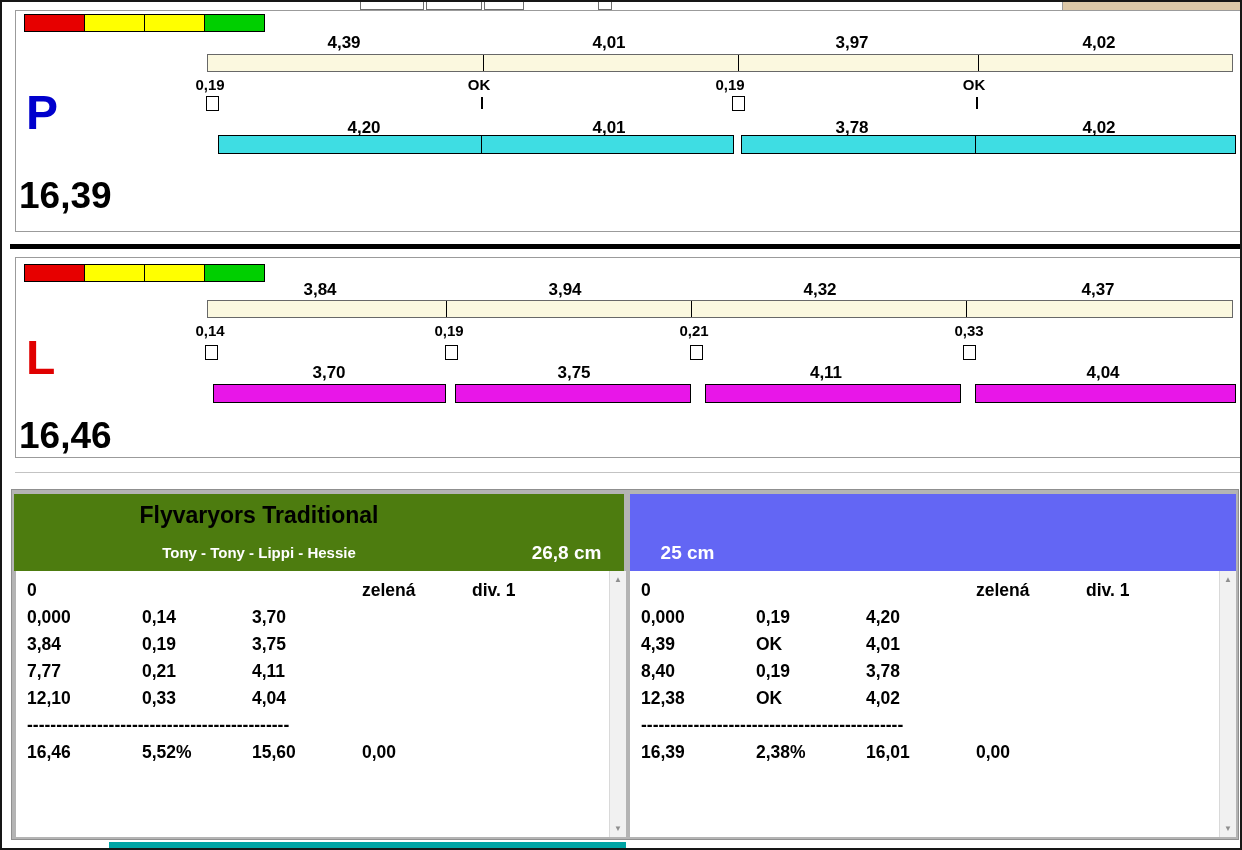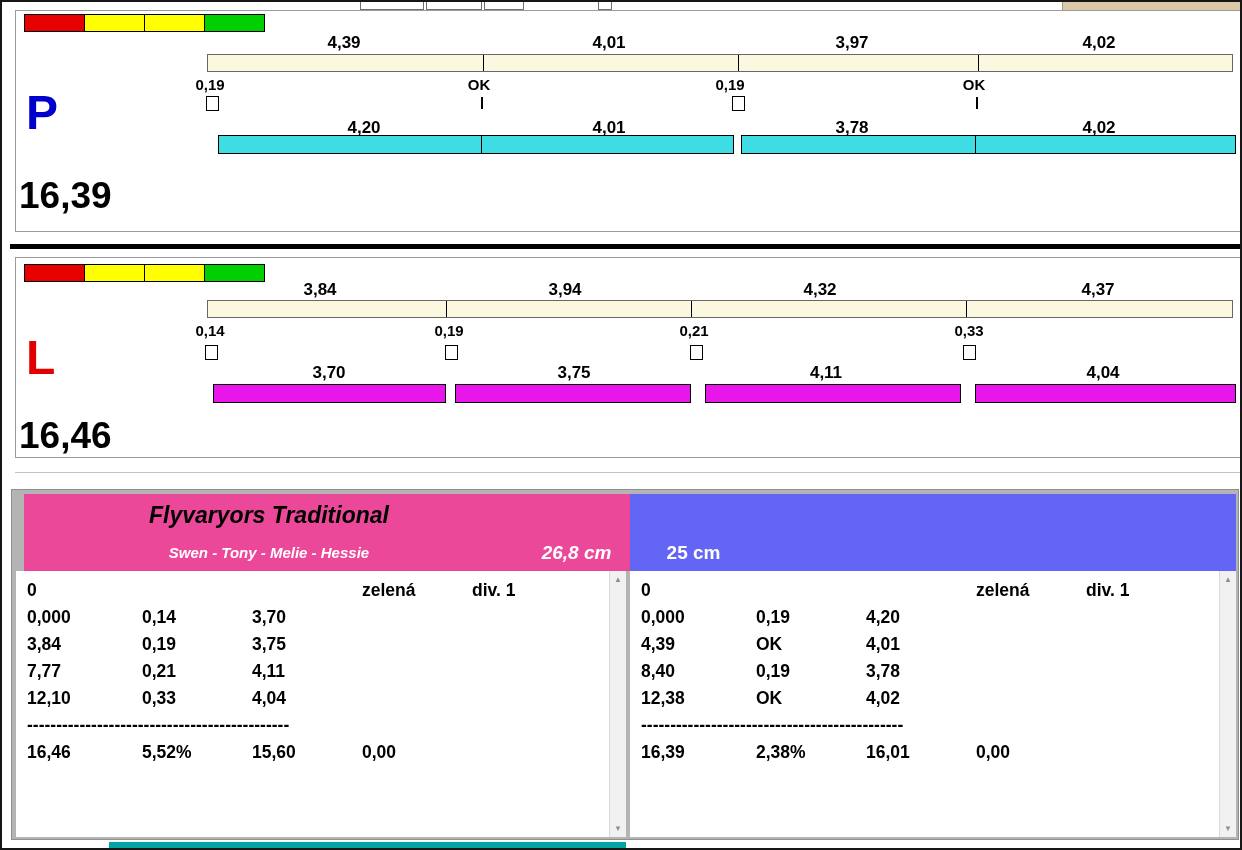--- a/index.html
+++ b/index.html
@@ -163,28 +163,28 @@
     <div class="seg" style="left: 959px; width: 261px; background-color: rgb(232, 22, 232);"></div>
 
     <div class="lane-letter" style="top: 76px; color: rgb(224, 0, 0);">L</div>
     <div class="lane-total" style="top:158px">16,46</div>
   </div>
 
   <div class="hline"></div>
 
   <div class="bottom-frame">
 
-    <div class="team-header" style="left: 12px; width: 610px; background-color: #ec4899; font-style: italic;">
+    <div class="team-header" style="left: 2px; width: 610px; background-color: #4d7c0f;">
       <div class="team-name">Flyvaryors Traditional</div>
-      <div class="team-members">Swen - Tony - Melie - Hessie</div>
+      <div class="team-members">Tony - Tony - Lippi - Hessie</div>
       <div class="team-size" style="left:495px;width:115px">26,8 cm</div>
     </div>
 
     <div class="team-header" style="left: 618px; width: 606px; background-color: rgb(99, 102, 244);">
-      <div class="team-size" style="left:11px;width:105px">25 cm</div>
+      <div class="team-size" style="left:5px;width:105px">25 cm</div>
     </div>
 
 
     <div class="memo" style="left:4px;width:610px">
       <div class="tbl">
           <div class="trow">
             <span class="tcell c0">0</span>
             <span class="tcell c3">zelená</span>
             <span class="tcell c4">div. 1</span>
           </div>

